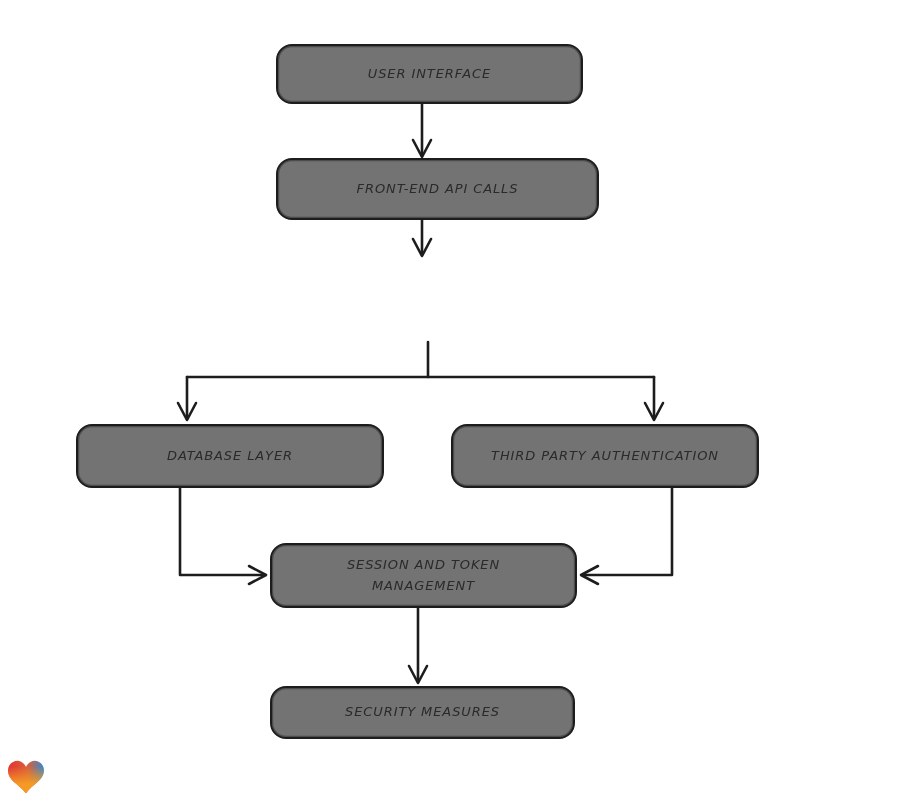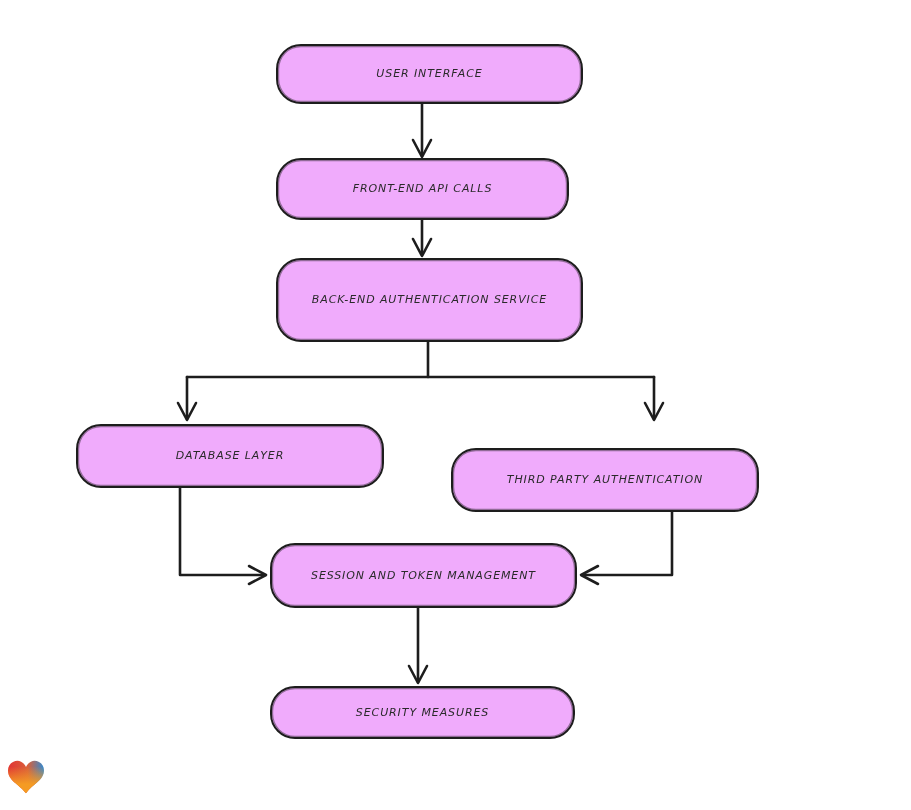--- a/index.html
+++ b/index.html
@@ -24,42 +24,42 @@
   .connectors path {
     fill: none;
     stroke: #1d1d1d;
     stroke-width: 2.6;
     stroke-linecap: round;
     stroke-linejoin: round;
   }
   .node {
     position: absolute;
     box-sizing: border-box;
-    background: #f0abfc;
+    background: #737373;
     border: 2.6px solid #1d1d1d;
-    border-radius: 25px;
+    border-radius: 16px;
     box-shadow: inset 0 0 0 1.2px rgba(29,29,29,0.45);
     display: flex;
     align-items: center;
     justify-content: center;
     text-align: center;
     padding: 4px 26px;
-    font-size: 11px;
+    font-size: 13px;
     font-style: italic;
     letter-spacing: 0.9px;
     line-height: 1.55;
     color: #2a2a2a;
     cursor: default;
   }
   
   .n-user-interface        { left: 276px; top: 44px;  width: 307px; height: 60px; }
-  .n-front-end-api-calls   { left: 276px; top: 158px; width: 293px; height: 62px; }
+  .n-front-end-api-calls   { left: 276px; top: 158px; width: 323px; height: 62px; }
   .n-back-end-auth         { left: 276px; top: 258px; width: 307px; height: 84px; }
   .n-database-layer        { left: 76px;  top: 424px; width: 308px; height: 64px; }
-  .n-third-party-auth      { left: 451px; top: 424px; width: 308px; height: 64px; margin-top: 24px; }
+  .n-third-party-auth      { left: 451px; top: 424px; width: 308px; height: 64px; }
   .n-session-token         { left: 270px; top: 543px; width: 307px; height: 65px; }
   .n-security-measures     { left: 270px; top: 686px; width: 305px; height: 53px; }
   .logo {
     position: absolute;
     left: 8px;
     top: 760px;
     width: 36px;
     height: 34px;
   }
 </style>
@@ -106,23 +106,20 @@
   </svg>
 
   <div class="node n-user-interface">
     <span>USER INTERFACE</span>
   </div>
 
   <div class="node n-front-end-api-calls">
     <span>FRONT-END API CALLS</span>
   </div>
 
-  <div class="node n-back-end-auth">
-    <span>BACK-END AUTHENTICATION SERVICE</span>
-  </div>
 
   <div class="node n-database-layer">
     <span>DATABASE LAYER</span>
   </div>
 
   <div class="node n-third-party-auth">
     <span>THIRD PARTY AUTHENTICATION</span>
   </div>
 
   <div class="node n-session-token">

